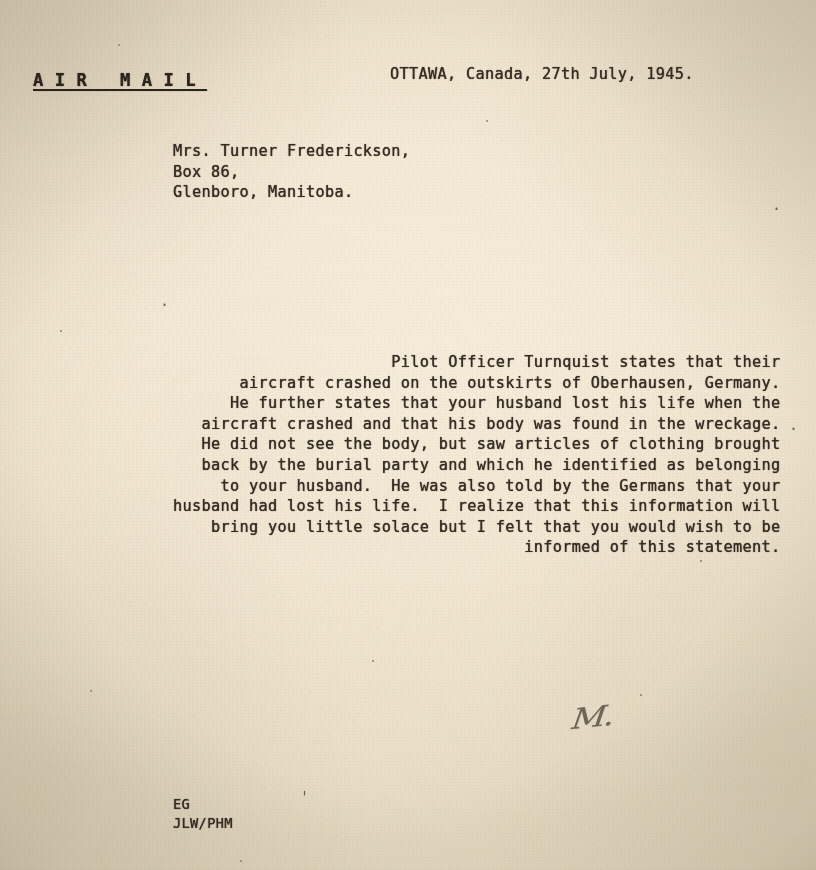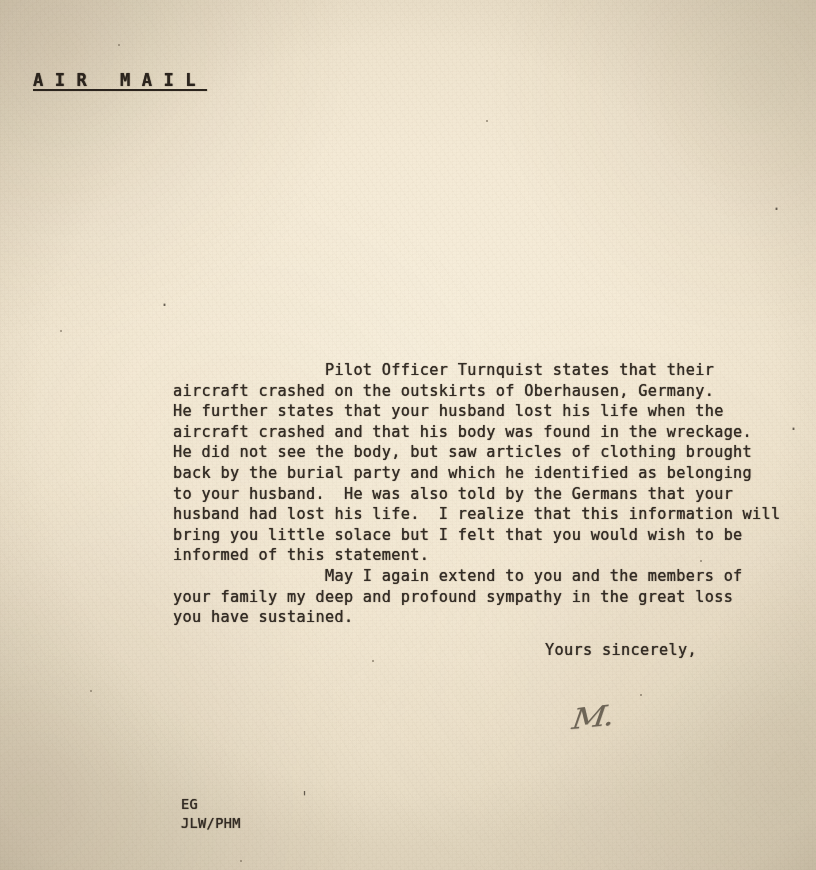--- a/index.html
+++ b/index.html
@@ -100,21 +100,21 @@
   }
 
   .dateline { left: 390px; top: 64px; }
 
   .address  { left: 173px; top: 141px; }
 
   .salutation { left: 173px; top: 219px; }
 
   .para     { left: 173px; top: 0; }
   .p1 { top: 256px; }
-  .p2 { top: 360px; }
+  .p2 { top: 352px; text-align: right; }
   .p3 { top: 566px; }
 
   .closing  { left: 545px; top: 640px; }
 
   .signature {
     position: absolute;
     left: 572px;
     top: 697px;
     font-family: "DejaVu Serif", "Liberation Serif", serif;
     font-size: 34px;
@@ -122,61 +122,61 @@
     font-weight: 500;
     color: #5d5548;
     transform: rotate(-6deg) skewX(-13deg) scaleY(.82);
     letter-spacing: -3px;
     opacity: .88;
     text-shadow: .5px .4px .9px rgba(80,72,60,.35);
   }
 
   .signblock { left: 506px; top: 785px; }
 
-  .initials  { left: 173px; top: 795px; font-size: 13.6px; line-height: 19px; margin-left: 8px; }
+  .initials  { left: 173px; top: 795px; font-size: 13.6px; line-height: 19px; }
 
   
   .artifact {
     position: absolute;
     z-index: 4;
     color: #3a3229;
     font-size: 15px;
     white-space: pre;
     opacity: .75;
   }
 </style>
 </head>
 <body>
 
 <div class="page">
 
   <div class="content">
 
     <div class="airmail">AIR MAIL</div>
 
-
+    <div class="tx dateline">OTTAWA, Canada, 27th July, 1945.</div>
+
+    <div class="tx address">Mrs. Turner Frederickson,
+Box 86,
+Glenboro, Manitoba.</div>
 
 
 
     <div class="tx para p2">                Pilot Officer Turnquist states that their
 aircraft crashed on the outskirts of Oberhausen, Germany.
 He further states that your husband lost his life when the
 aircraft crashed and that his body was found in the wreckage.
 He did not see the body, but saw articles of clothing brought
 back by the burial party and which he identified as belonging
 to your husband.  He was also told by the Germans that your
 husband had lost his life.  I realize that this information will
 bring you little solace but I felt that you would wish to be
 informed of this statement.</div>
 
-    <div class="tx para p3">                May I again extend to you and the members of
-your family my deep and profound sympathy in the great loss
-you have sustained.</div>
-
-    <div class="tx closing">Yours sincerely,</div>
+
 
     <div class="signature">M.</div>
 
 
     <div class="tx initials">EG
 JLW/PHM</div>
 
     <div class="artifact" style="left:160px; top:292px;">.</div>
     <div class="artifact" style="left:772px; top:196px;">.</div>
     <div class="artifact" style="left:789px; top:416px;">.</div>

